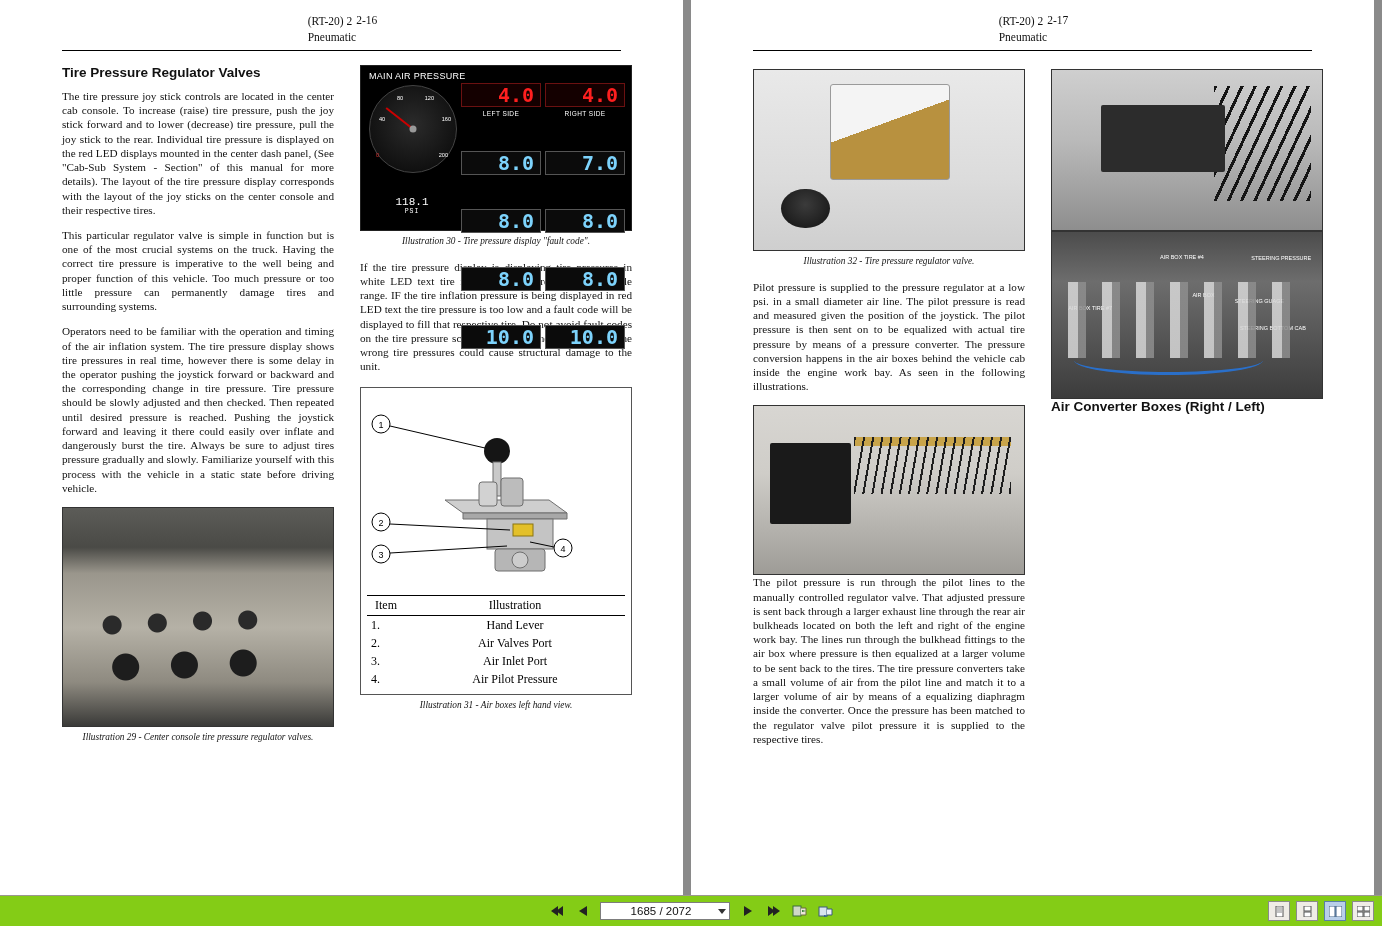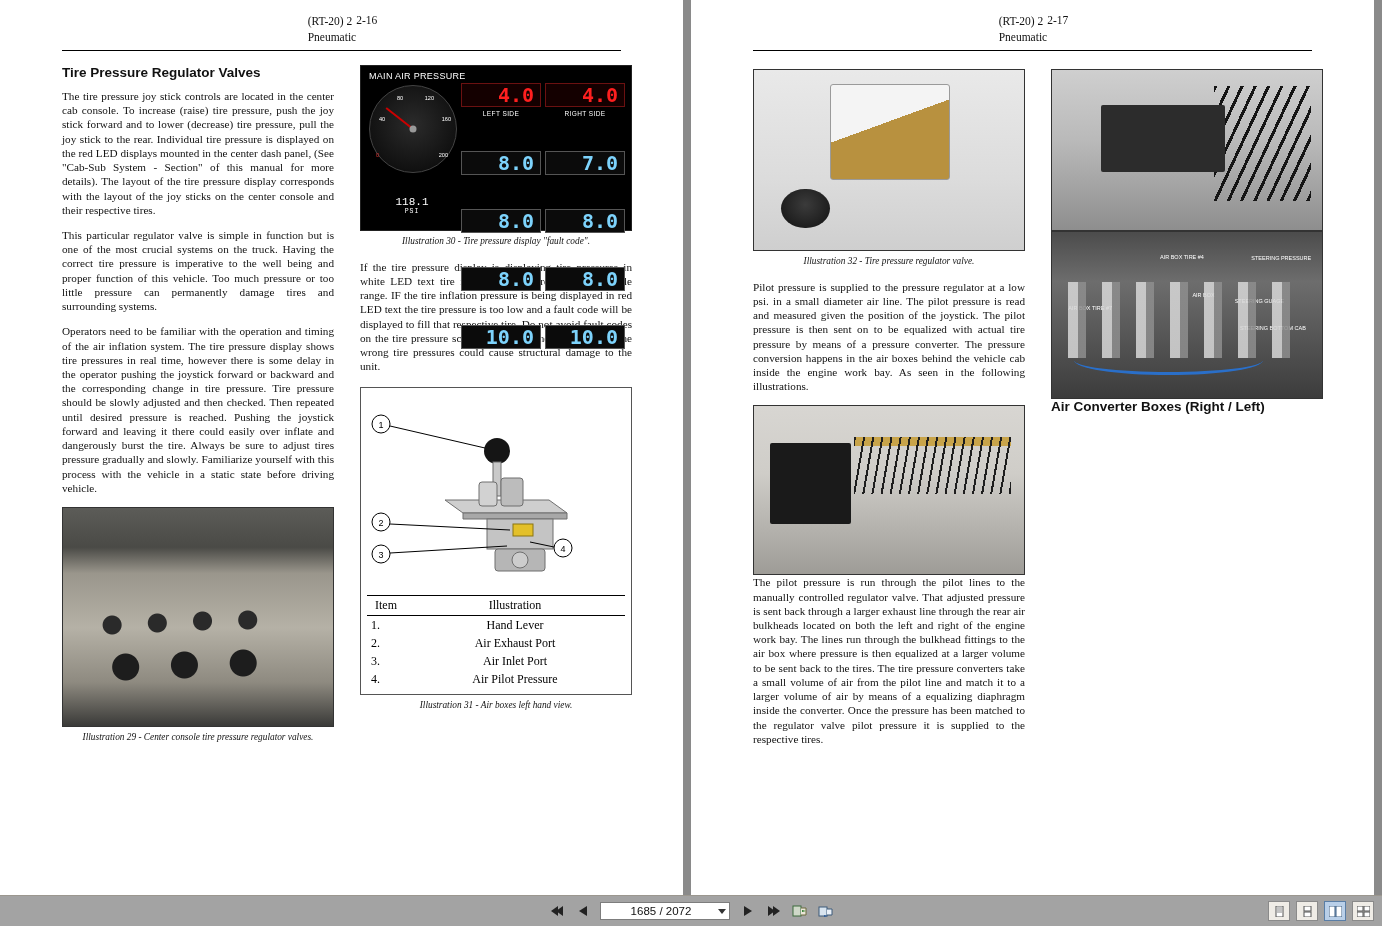--- a/index.html
+++ b/index.html
@@ -180,21 +180,21 @@
       repeating-linear-gradient(90deg,#d8d8d8 0 10px,#8e8e8e 10px 18px,transparent 18px 34px);
     opacity:.85;
   }
   .ph-airbox2:before{
     content:"";position:absolute;left:8%;bottom:14%;width:70%;height:16%;
     border-bottom:3px solid #2a6fc9;border-radius:0 0 60% 60%;
   }
   
   .toolbar{
     position:absolute;left:0;bottom:0;width:1382px;height:30px;
-    background:#a3a3a3;border-top:1px solid #9b978f;
+    background:#84cc16;border-top:1px solid #9b978f;
     display:flex;align-items:center;justify-content:center;
     font-family:"Liberation Sans", sans-serif;
   }
   .tb-center{display:flex;align-items:center;gap:9px;}
   .tb-btn{
     width:17px;height:17px;display:flex;align-items:center;justify-content:center;
     color:#2a2a2a;font-size:12px;cursor:default;
   }
   .pagebox{
     display:flex;align-items:center;border:1px solid #7d7d7d;background:#fff;
@@ -333,21 +333,21 @@
                   <tr>
                 <th>Item</th>
                 <th>Illustration</th>
               </tr>
               <tr>
                 <td class="n">1.</td>
                 <td class="d">Hand Lever</td>
               </tr>
               <tr>
                 <td class="n">2.</td>
-                <td class="d">Air Exhaust Port</td>
+                <td class="d">Air Valves Port</td>
               </tr>
               <tr>
                 <td class="n">3.</td>
                 <td class="d">Air Inlet Port</td>
               </tr>
               <tr>
                 <td class="n">4.</td>
                 <td class="d">Air Pilot Pressure</td>
               </tr>
             </tbody>

